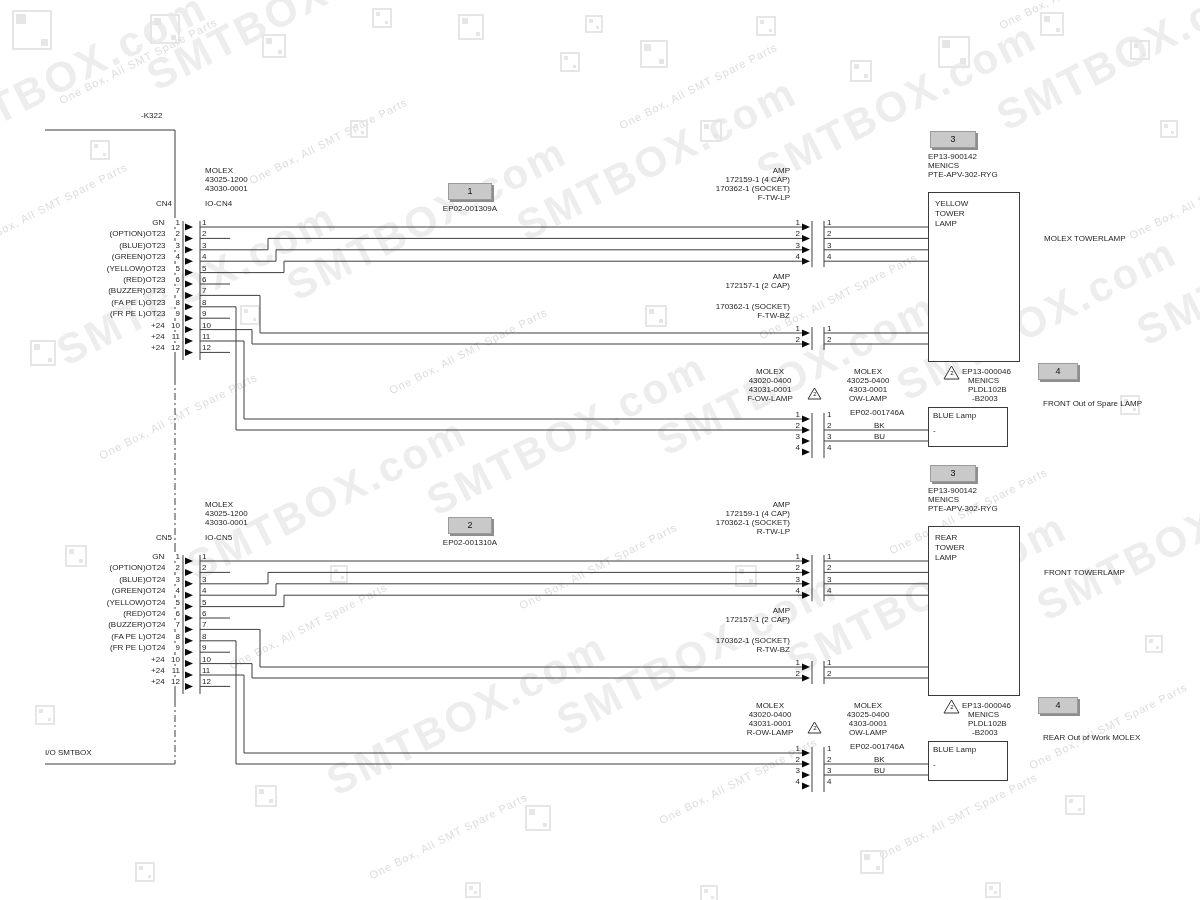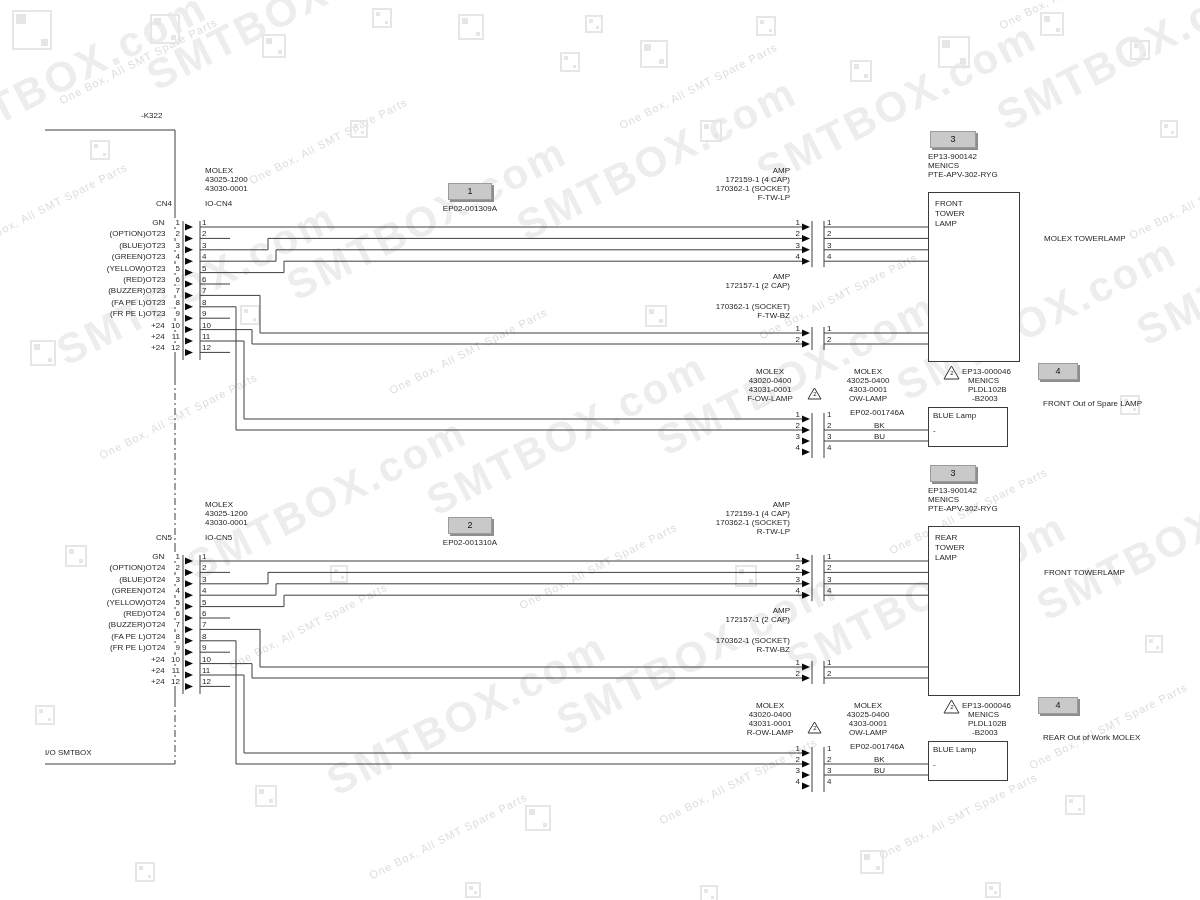--- a/index.html
+++ b/index.html
@@ -387,21 +387,21 @@
     <div class="lbl" style="left: 827px; top: 432px;">3</div>
     <div class="lbl w22" style="left: 874px; top: 432px;">BU</div>
     <div class="lbl r w18" style="left: 782px; top: 443px;">4</div>
     <div class="lbl" style="left: 827px; top: 443px;">4</div>
     <div class="lbl w22" style="left: 874px; top: 443px;"></div>
     <div class="lbl refbox" style="left: 930px; top: 131px; width: 44px;">3</div>
     <div class="lbl" style="left: 928px; top: 152px;">EP13-900142</div>
     <div class="lbl" style="left: 928px; top: 161px;">MENICS</div>
     <div class="lbl" style="left: 928px; top: 170px;">PTE-APV-302-RYG</div>
     <div class="obox" style="left: 928px; top: 192px; width: 90px; height: 168px;"></div>
-    <div class="lbl" style="left: 935px; top: 199px;">FRONT</div>
+    <div class="lbl" style="left: 935px; top: 199px;">YELLOW</div>
     <div class="lbl" style="left: 935px; top: 209px;">TOWER</div>
     <div class="lbl" style="left: 935px; top: 219px;">LAMP</div>
     <div class="lbl" style="left: 1044px; top: 234px;">MOLEX TOWERLAMP</div>
     <div class="lbl c w100" style="left: 720px; top: 367px;">MOLEX</div>
     <div class="lbl c w100" style="left: 720px; top: 376px;">43020-0400</div>
     <div class="lbl c w100" style="left: 720px; top: 385px;">43031-0001</div>
     <div class="lbl c w100" style="left: 720px; top: 394px;">F-OW-LAMP</div>
     <div class="lbl c w96" style="left: 820px; top: 367px;">MOLEX</div>
     <div class="lbl c w96" style="left: 820px; top: 376px;">43025-0400</div>
     <div class="lbl c w96" style="left: 820px; top: 385px;">4303-0001</div>

